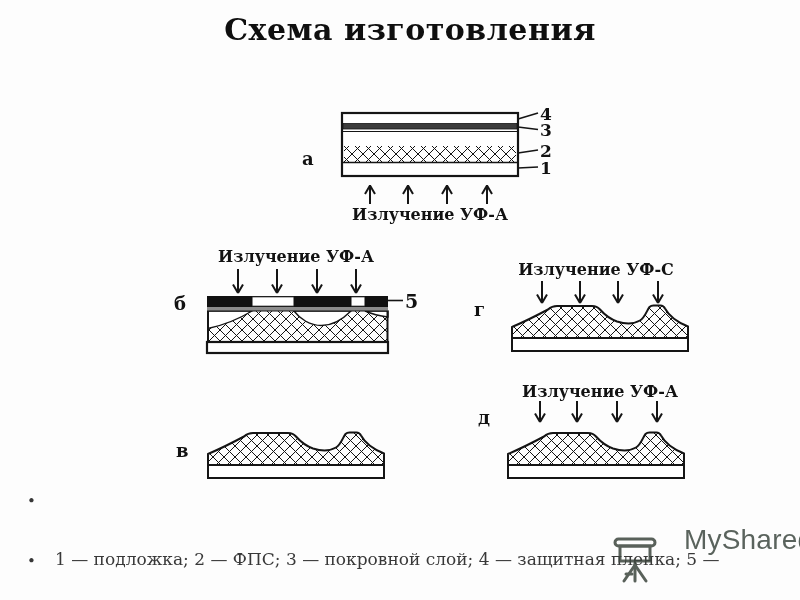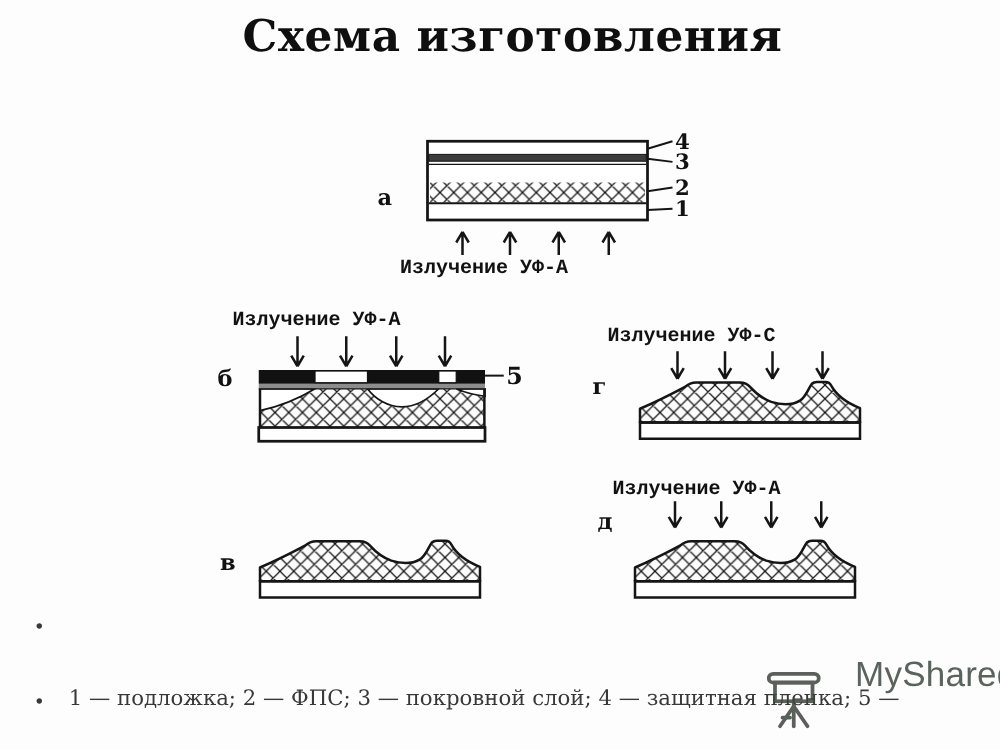--- a/index.html
+++ b/index.html
@@ -1,21 +1,21 @@
 <!DOCTYPE html>
 <html><head>
 <meta charset="utf-8">
 <style>
   html,body{margin:0;padding:0;}
   body{width:800px;height:600px;position:relative;background:#fdfdfd;overflow:hidden;
        font-family:"DejaVu Serif", serif;}
   .abs{position:absolute;}
   .title{left:90px;top:12px;width:640px;text-align:center;font-weight:bold;
-         font-size:35px;line-height:36px;color:#0f0f0f;letter-spacing:0.5px;}
-  .rad{width:220px;text-align:left;font-weight:bold;font-size:16px;color:#121212;white-space:nowrap;font-family:Liberation Mono, monospace;}
+         font-size:30px;line-height:36px;color:#0f0f0f;letter-spacing:0.5px;}
+  .rad{width:220px;text-align:center;font-weight:bold;font-size:16px;color:#121212;white-space:nowrap;}
   .stage-lbl{font-weight:bold;font-size:18px;color:#121212;}
   .num-lbl{font-weight:bold;font-size:17px;color:#121212;}
   .cap-block{left:55px;color:#383838;font-size:17px;line-height:18.5px;}
   .cap-line{white-space:nowrap;}
   .bullet{left:27px;width:10px;color:#383838;font-size:15px;}
   .wm-text{font-family:"Liberation Sans", sans-serif;font-size:28px;color:#4d5750;
            opacity:0.92;letter-spacing:0.2px;}
   svg{display:block;}
 </style>
 </head>

